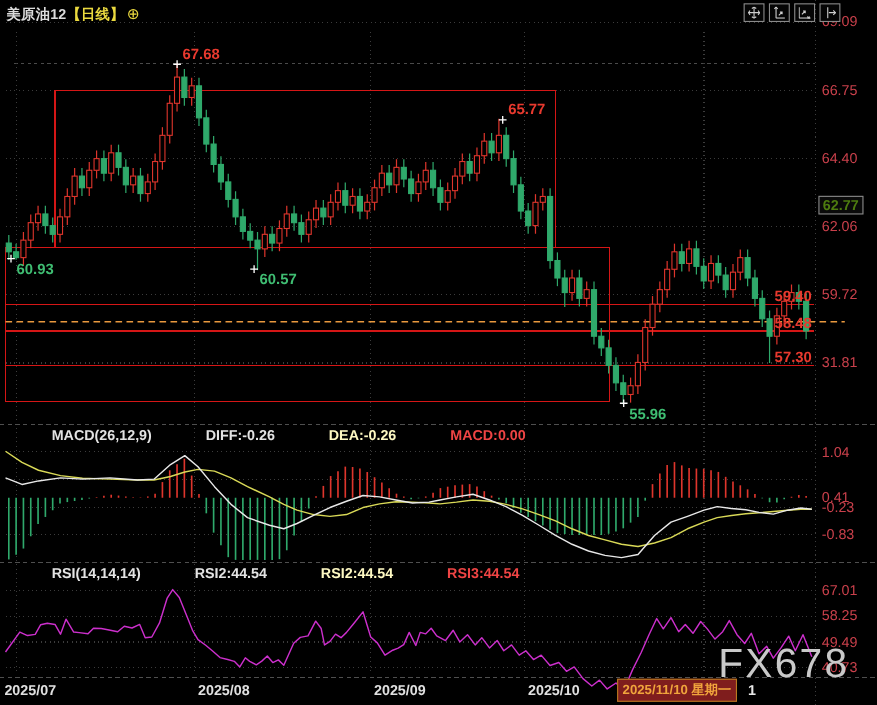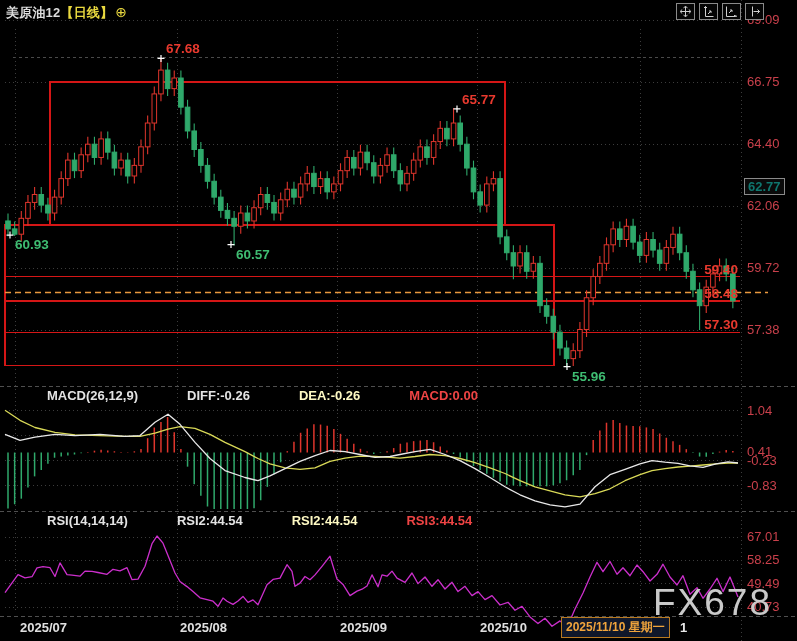--- a/index.html
+++ b/index.html
@@ -13,26 +13,26 @@
   .titlebar .gear{color:#ead93f;font-weight:normal;font-size:14px;margin-left:2px;cursor:pointer;}
   .toolbar{position:absolute;right:33px;top:3px;z-index:30;display:flex;gap:4px;}
   .tool{width:17px;height:15px;border:1px solid #8a8a8a;background:#050505;display:flex;
         align-items:center;justify-content:center;cursor:pointer;}
   .tool svg{display:block;}
   .ind-row{position:absolute;z-index:20;font-size:13px;font-weight:bold;color:#e3e3e3;left:8px;white-space:nowrap;}
   .ind-row span{margin-right:10px;padding-left:39px;}
   .c-yel{color:#fef9c3;} .c-mag{color:#ef4444;}
   .xaxis span.mon{position:absolute;top:620px;z-index:20;font-size:13px;font-weight:bold;color:#e0e0e0;}
   .datebox{position:absolute;top:617px;z-index:21;border:1px solid #b97a20;color:#f0a43c;
-           background:#0f172a;font-size:12px;font-weight:bold;padding:1px 4px;}
+           background:#7f1d1d;font-size:12px;font-weight:bold;padding:1px 4px;}
   .partial{position:absolute;top:620px;z-index:20;color:#e8e8e8;font-size:13px;font-weight:bold;}
   .watermark{position:absolute;left:653px;top:582px;z-index:40;font-size:37px;color:#c9c9c9;
              letter-spacing:2px;font-weight:normal;text-align:center;}
   .ylab{position:absolute;left:747px;z-index:20;font-size:13px;color:#c9404b;font-weight:500;}
-  .ybox{position:absolute;left:744px;z-index:22;font-size:13px;font-weight:bold;color:#0f766e;
+  .ybox{position:absolute;left:744px;z-index:22;font-size:13px;font-weight:bold;color:#4d7c0f;
         background:#0a0a0a;border:1px solid #8a8a8a;padding:0 3px;}
 </style>
 </head>
 <body>
 
 <div class="titlebar">
   <span>美原油12</span><span class="period">【日线】</span><span class="gear">⊕</span>
 </div>
 
 <div class="toolbar">
@@ -467,35 +467,35 @@
 
 <div class="ind-row" style="top:388px">
   <span>MACD(26,12,9)</span><span>DIFF:-0.26</span><span class="c-yel">DEA:-0.26</span><span class="c-mag">MACD:0.00</span>
 </div>
 
 <div class="ind-row" style="top:513px">
   <span>RSI(14,14,14)</span><span>RSI2:44.54</span><span class="c-yel">RSI2:44.54</span><span class="c-mag">RSI3:44.54</span>
 </div>
 
 <div class="xaxis">
-  <span class="mon" style="left:20px">2025/07</span>
+  <span class="mon" style="left:4px">2025/07</span>
   <span class="mon" style="left:180px">2025/08</span>
   <span class="mon" style="left:340px">2025/09</span>
   <span class="mon" style="left:480px">2025/10</span>
   <span class="datebox" style="left:561px">2025/11/10 星期一</span>
   <span class="partial" style="left:680px">1</span>
 </div>
 
 <div id="yaxis">
     <div class="ylab" style="top: 12.0602px;">69.09</div>
     <div class="ylab" style="top: 74px; text-align: center;">66.75</div>
     <div class="ylab" style="top: 136.204px;">64.40</div>
     <div class="ylab" style="top: 198.144px;">62.06</div>
     <div class="ylab" style="top: 260.084px;">59.72</div>
-    <div class="ylab" style="top: 322.024px;">57.38</div>
+    <div class="ylab" style="top: 322.024px;">31.81</div>
     <div class="ylab" style="top: 402.588px;">1.04</div>
     <div class="ylab" style="top: 427.977px; margin-top: 16px;">0.41</div>
     <div class="ylab" style="top: 452.963px;">-0.23</div>
     <div class="ylab" style="top: 477.949px;">-0.83</div>
     <div class="ylab" style="top: 529px;">67.01</div>
     <div class="ylab" style="top: 552.337px;">58.25</div>
     <div class="ylab" style="top: 575.673px;">49.49</div>
     <div class="ylab" style="top: 599.01px;">40.73</div>
     <div class="ybox" style="top: 178.351px;">62.77</div>
   </div>

